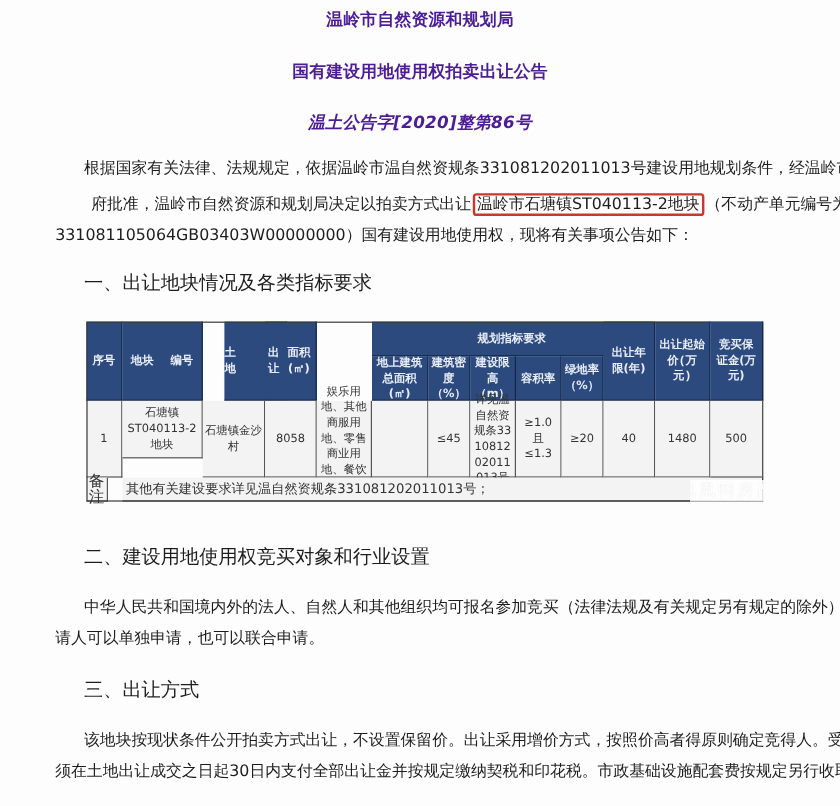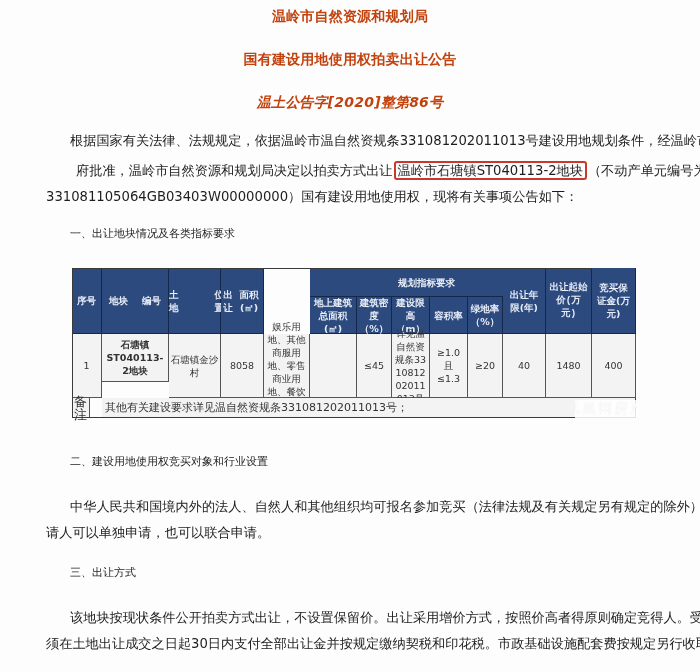--- a/index.html
+++ b/index.html
@@ -5,23 +5,23 @@
   html, body { margin: 0; padding: 0; }
   body {
     width: 700px; height: 672px; overflow: hidden;
     background: #fdfdfd;
     font-family: "DejaVu Sans", "Liberation Sans", sans-serif;
     color: #1a1a1a;
     position: relative;
   }
   .abs { position: absolute; }
   .center { left: 0; width: 700px; text-align: center; }
-  .title { font-size: 14px; font-weight: bold; color: #c2410c; letter-spacing: 0.2px; }
+  .title { font-size: 14px; font-weight: bold; color: #4c1d95; letter-spacing: 0.2px; }
   .para { font-size: 13.2px; line-height: 26px; color: #1d1d1d; }
-  .section { font-size: 11px; color: #1d1d1d; }
+  .section { font-size: 16px; color: #1d1d1d; }
   .hl {
     border: 2px solid #c8392b; border-radius: 3px;
     padding: 0 2px; margin: 0 1px;
   }
 
   
   .tbl { position: absolute; left: 72px; top: 268px; width: 564px; height: 150px; }
   .cell {
     position: absolute; box-sizing: border-box;
     display: flex; align-items: center; justify-content: center;
@@ -61,40 +61,40 @@
 
 <div class="abs section" style="left:70px; top:226px;" data-name="section-1-heading">一、出让地块情况及各类指标要求</div>
 
 <div class="tbl" data-name="parcel-info-table">
 
   <div class="cell hd" style="left:0; top:0; width:30px; height:66px;" data-name="th-seq">序号</div>
   <div class="cell hd hd-stack" style="left:30px; top:0; width:67px; height:66px;" data-name="th-parcel">
     <span data-name="th-parcel-top">地块</span>
     <span data-name="th-parcel-bottom">编号</span>
   </div>
-  <div class="cell hd hd-stack" style="left:97px; top:0; width:52px; height:66px;gap:36px;" data-name="th-land-location">
+  <div class="cell hd hd-stack" style="left:115px; top:0; width:52px; height:66px;gap:36px;" data-name="th-land-location">
     <span data-name="th-land-top">土地</span>
     <span data-name="th-land-bottom">位置</span>
   </div>
   <div class="cell hd hd-stack" style="left:149px; top:0; width:43px; height:66px;" data-name="th-area">
     <span data-name="th-area-top">出让</span>
     <span data-name="th-area-bottom">面积(㎡)</span>
   </div>
   <div class="cell hd" style="left:238px; top:0; width:234px; height:29px;" data-name="th-planning-group">规划指标要求</div>
   <div class="cell hd" style="left:238px; top:29px; width:47px; height:37px; padding:0 3px;" data-name="th-gfa">地上建筑总面积(㎡)</div>
   <div class="cell hd" style="left:285px; top:29px; width:35px; height:37px; padding:0 3px;" data-name="th-density">建筑密度（%）</div>
   <div class="cell hd" style="left:320px; top:29px; width:38px; height:37px; padding:0 3px;" data-name="th-height">建设限高（m）</div>
   <div class="cell hd" style="left:358px; top:29px; width:38px; height:37px;" data-name="th-far">容积率</div>
   <div class="cell hd" style="left:396px; top:29px; width:35px; height:37px; padding:0 4px;" data-name="th-green">绿地率（%）</div>
 
   <div class="cell hd" style="left:472px; top:0; width:45px; height:66px; padding:0 4px;" data-name="th-term">出让年限(年)</div>
   <div class="cell hd" style="left:517px; top:0; width:46px; height:66px; padding:0 3px;font-family:Liberation Mono, monospace;" data-name="th-start-price">出让起始价(万元)</div>
 
   <div class="cell bd" style="left:0; top:66px; width:30px; height:64px;" data-name="td-seq">1</div>
-  <div class="cell bd" style="left:30px; top:66px; width:67px; height:48px; padding:0 3px;font-weight:bold;" data-name="td-parcel">石塘镇ST040113-2地块</div>
+  <div class="cell bd" style="left:30px; top:66px; width:67px; height:48px; padding:0 3px;" data-name="td-parcel">石塘镇ST040113-2地块</div>
   <div class="cell bd" style="left:97px; top:66px; width:52px; height:64px;" data-name="td-location">石塘镇金沙村</div>
   <div class="cell bd" style="left:149px; top:66px; width:43px; height:64px;" data-name="td-area">8058</div>
   <div class="cell bd" style="left:192px; top:66px; width:46px; height:64px; padding:0 3px;" data-name="td-land-use">娱乐用地、其他商服用地、零售商业用地、餐饮用地</div>
   <div class="cell bd" style="left:238px; top:66px; width:47px; height:64px;" data-name="td-gfa"></div>
   <div class="cell bd" style="left:285px; top:66px; width:35px; height:64px;" data-name="td-density">≤45</div>
   <div class="cell bd" style="left:320px; top:66px; width:38px; height:64px; padding:0 2px; word-break:break-all;" data-name="td-height">详见温自然资规条331081202011013号</div>
   <div class="cell bd" style="left:358px; top:66px; width:38px; height:64px; padding:0 3px;" data-name="td-far">≥1.0且≤1.3</div>
   <div class="cell bd" style="left:396px; top:66px; width:35px; height:64px;" data-name="td-green">≥20</div>
 
   <div class="cell bd" style="left:472px; top:66px; width:45px; height:64px;" data-name="td-term">40</div>
@@ -106,21 +106,21 @@
   <div class="tbl-frame" data-name="table-frame"></div>
 </div>
 
 <style>
   [data-name="th-term"] { left:431px !important; width:43px !important; }
   [data-name="th-start-price"] { left:474px !important; width:46px !important; }
   [data-name="td-term"] { left:431px !important; width:43px !important; }
   [data-name="td-start-price"] { left:474px !important; width:46px !important; }
 </style>
 <div class="cell hd" style="position:absolute; left:592px; top:268px; width:44px; height:66px; padding:0 3px;" data-name="th-deposit">竞买保证金(万元)</div>
-<div class="cell bd" style="position:absolute; left:592px; top:334px; width:44px; height:64px;" data-name="td-deposit">400</div>
+<div class="cell bd" style="position:absolute; left:592px; top:334px; width:44px; height:64px;" data-name="td-deposit">500</div>
 
 <div class="watermark" data-name="watermark-text">凤凰网房产</div>
 
 <div class="abs section" style="left:70px; top:454px;" data-name="section-2-heading">二、建设用地使用权竞买对象和行业设置</div>
 <div class="abs para" style="left:70px; top:494px; white-space:nowrap;" data-name="section-2-line-1">中华人民共和国境内外的法人、自然人和其他组织均可报名参加竞买（法律法规及有关规定另有规定的除外），申</div>
 <div class="abs para" style="left:46px; top:520px; white-space:nowrap;" data-name="section-2-line-2">请人可以单独申请，也可以联合申请。</div>
 
 <div class="abs section" style="left:70px; top:565px;" data-name="section-3-heading">三、出让方式</div>
 <div class="abs para" style="left:70px; top:605px; white-space:nowrap;" data-name="section-3-line-1">该地块按现状条件公开拍卖方式出让，不设置保留价。出让采用增价方式，按照价高者得原则确定竞得人。受让人</div>
 <div class="abs para" style="left:46px; top:631px; white-space:nowrap;" data-name="section-3-line-2">须在土地出让成交之日起30日内支付全部出让金并按规定缴纳契税和印花税。市政基础设施配套费按规定另行收取。</div>

